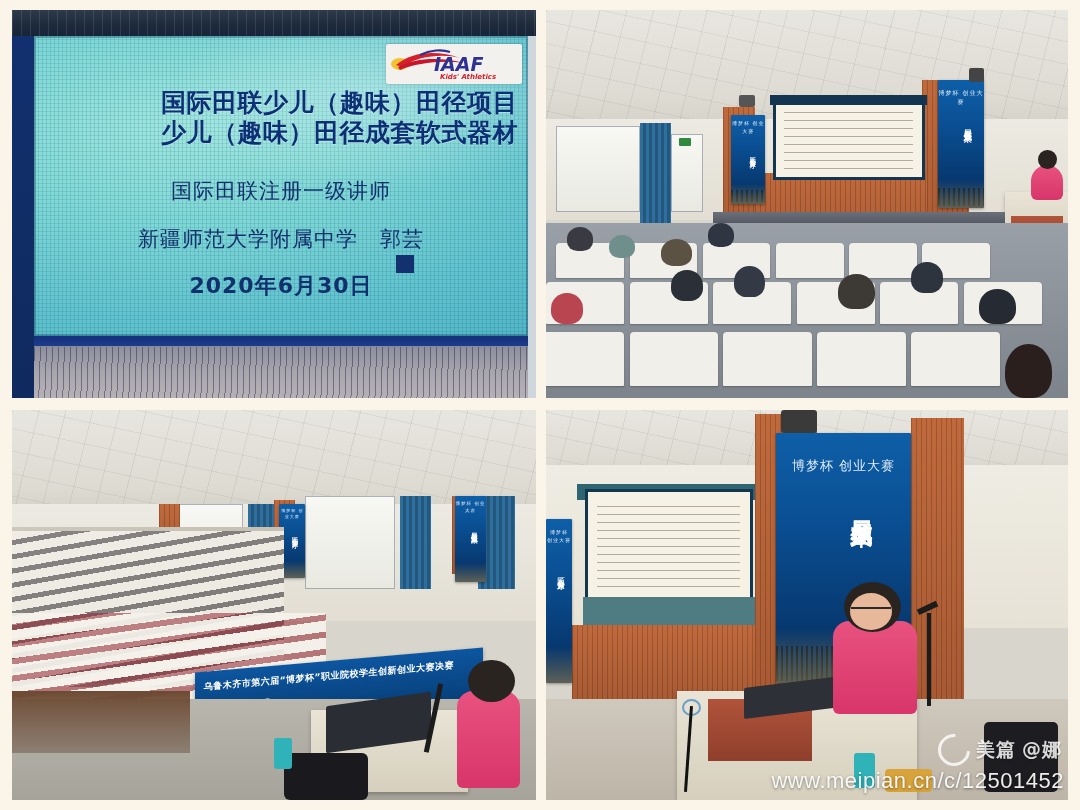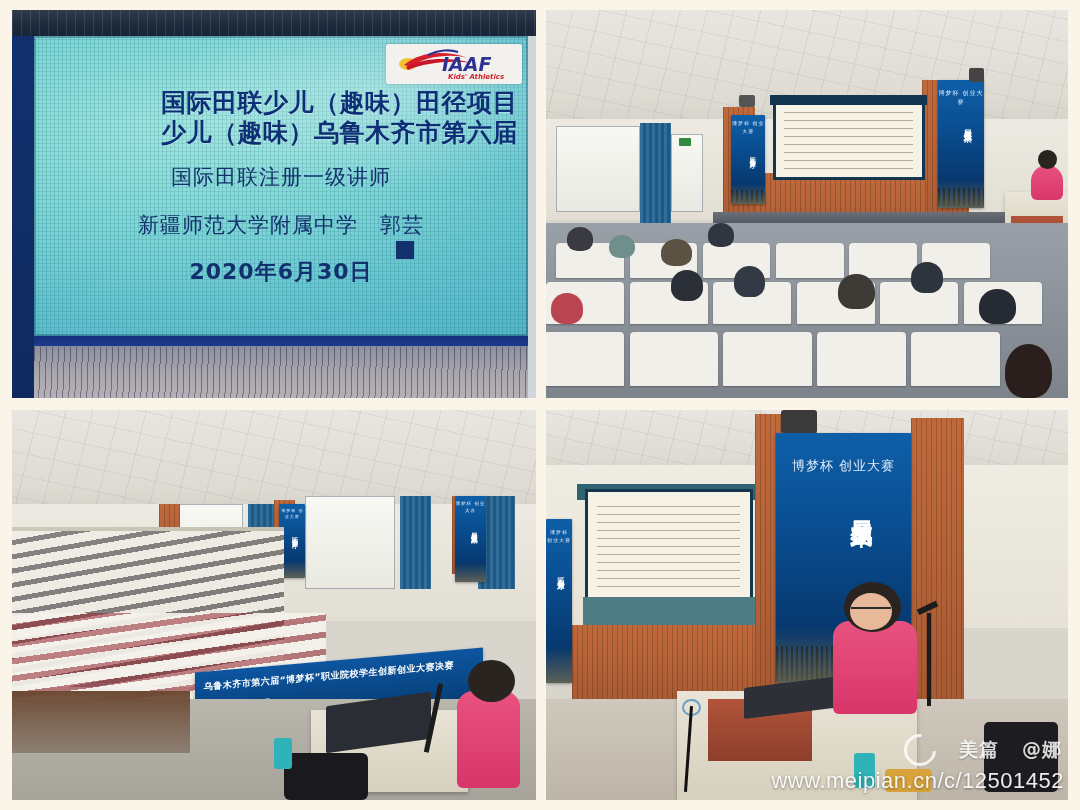--- a/index.html
+++ b/index.html
@@ -33,29 +33,29 @@
     background:radial-gradient(60% 45% at 70% 20%,rgba(255,255,255,.32),transparent 70%);}
   .slide-floor{position:absolute;left:22px;right:8px;top:326px;bottom:0;
     background:linear-gradient(180deg,#16307a 0%,#1b3c8c 16%,#8d8f9e 17%,#a9a6ae 60%,#b6b1b6 100%);}
   .slide-floor:after{content:"";position:absolute;left:0;right:0;top:17%;bottom:0;
     background:repeating-linear-gradient(92deg,rgba(20,20,50,.40) 0 1px,transparent 1px 6px);}
   .slide-left-strip{position:absolute;left:0;top:26px;width:22px;bottom:0;
     background:linear-gradient(180deg,#12306f,#0f2a5e);}
   .slide-content{position:absolute;left:22px;top:26px;right:8px;height:300px;
     display:flex;flex-direction:column;align-items:center;z-index:4;}
   .iaaf-logo{position:absolute;right:6px;top:8px;width:136px;height:40px;
-    background:#f3f1ee;border-radius:2px;display:flex;align-items:center;justify-content:flex-end;
+    background:#f3f1ee;border-radius:2px;display:flex;align-items:center;justify-content:flex-start;
     overflow:hidden;box-shadow:0 0 3px rgba(0,0,0,.25);}
   .iaaf-logo svg{display:block;}
   .slide-title{
     margin-top:52px;width:96%;text-align:right;color:#0d2f75;
     font-weight:bold;font-size:25px;line-height:1.18;letter-spacing:.5px;
     text-shadow:0 1px 0 rgba(255,255,255,.35);
     font-family:"DejaVu Sans","Liberation Sans",sans-serif;}
-  .slide-sub1{margin-top:16px;color:#14306d;font-size:21px;letter-spacing:1px;
+  .slide-sub1{margin-top:30px;color:#14306d;font-size:21px;letter-spacing:1px;
     font-family:Liberation Sans, sans-serif;}
   .slide-sub2{margin-top:20px;color:#14306d;font-size:21px;letter-spacing:1px;
     font-family:"DejaVu Sans","Liberation Sans",sans-serif;position:relative;}
   .cursor-block{position:absolute;right:10px;bottom:-20px;width:18px;height:18px;background:#13306f;}
   .slide-date{margin-top:18px;color:#12306e;font-size:22px;font-weight:bold;letter-spacing:1px;
     font-family:"DejaVu Sans","Liberation Sans",sans-serif;}
 
   
   .hall{position:absolute;inset:0;background:#d8d5cc;}
   .ceiling{position:absolute;left:0;top:0;width:100%;height:32%;
@@ -97,21 +97,21 @@
   .podium-face{position:absolute;background:linear-gradient(180deg,#b1533a,#8e3f2c);}
   .speaker-body{position:absolute;background:linear-gradient(180deg,#e8527f,#d8356a);
     border-radius:16px 16px 6px 6px;}
   .speaker-head{position:absolute;background:#2a2421;border-radius:50%;}
   .speaker-face{position:absolute;background:#e8b89a;border-radius:50%;}
   .mic-stand{position:absolute;background:#1c1c1c;}
   .floorgrey{position:absolute;left:0;bottom:0;width:100%;height:22%;
     background:linear-gradient(180deg,#b9b6ae,#a6a39b);}
 
   
-  .watermark{position:absolute;right:6px;bottom:34px;display:flex;align-items:center;gap:23px;
+  .watermark{position:absolute;right:6px;bottom:34px;display:flex;align-items:center;gap:6px;
     opacity:.88;z-index:9;}
   .wm-logo{width:26px;height:26px;border-radius:50%;
     border:3px solid rgba(255,255,255,.92);border-right-color:transparent;
     transform:rotate(-40deg);}
   .wm-text{color:rgba(255,255,255,.95);font-size:19px;font-weight:bold;letter-spacing:1px;
     font-family:"DejaVu Sans","Liberation Sans",sans-serif;
     text-shadow:0 1px 2px rgba(0,0,0,.35);}
   .wm-url{position:absolute;right:4px;bottom:6px;z-index:9;
     color:rgba(255,255,255,.92);font-size:22px;letter-spacing:.5px;
     font-family:"Liberation Sans",sans-serif;
@@ -136,21 +136,21 @@
             <path d="M10 18 C26 4, 52 3, 74 11 C58 6, 30 9, 16 20 Z" fill="#d4202c"></path>
             <path d="M12 20 C30 10, 56 10, 78 16 C56 13, 30 16, 14 23 Z" fill="#c9152a"></path>
             <path d="M34 8 C44 3, 56 2, 64 5" stroke="#2e3192" stroke-width="2.2" fill="none"></path>
             <text x="48" y="24" font-family="DejaVu Sans, sans-serif" font-size="19" font-style="italic" font-weight="bold" fill="#2e3192">IAAF</text>
             <text x="54" y="32" font-family="DejaVu Sans, sans-serif" font-size="7" font-style="italic" font-weight="bold" fill="#d4202c">Kids' Athletics</text>
           </svg>
         </div>
 
         <div class="slide-title">
           <div>国际田联少儿（趣味）田径项目</div>
-          <div>少儿（趣味）乌鲁木齐市第六届</div>
+          <div>少儿（趣味）田径成套软式器材</div>
         </div>
         <div class="slide-sub1">国际田联注册一级讲师</div>
         <div class="slide-sub2">
           <span>新疆师范大学附属中学　郭芸</span>
           <span class="cursor-block"></span>
         </div>
         <div class="slide-date">2020年6月30日</div>
       </div>
     </div>
   </div>

